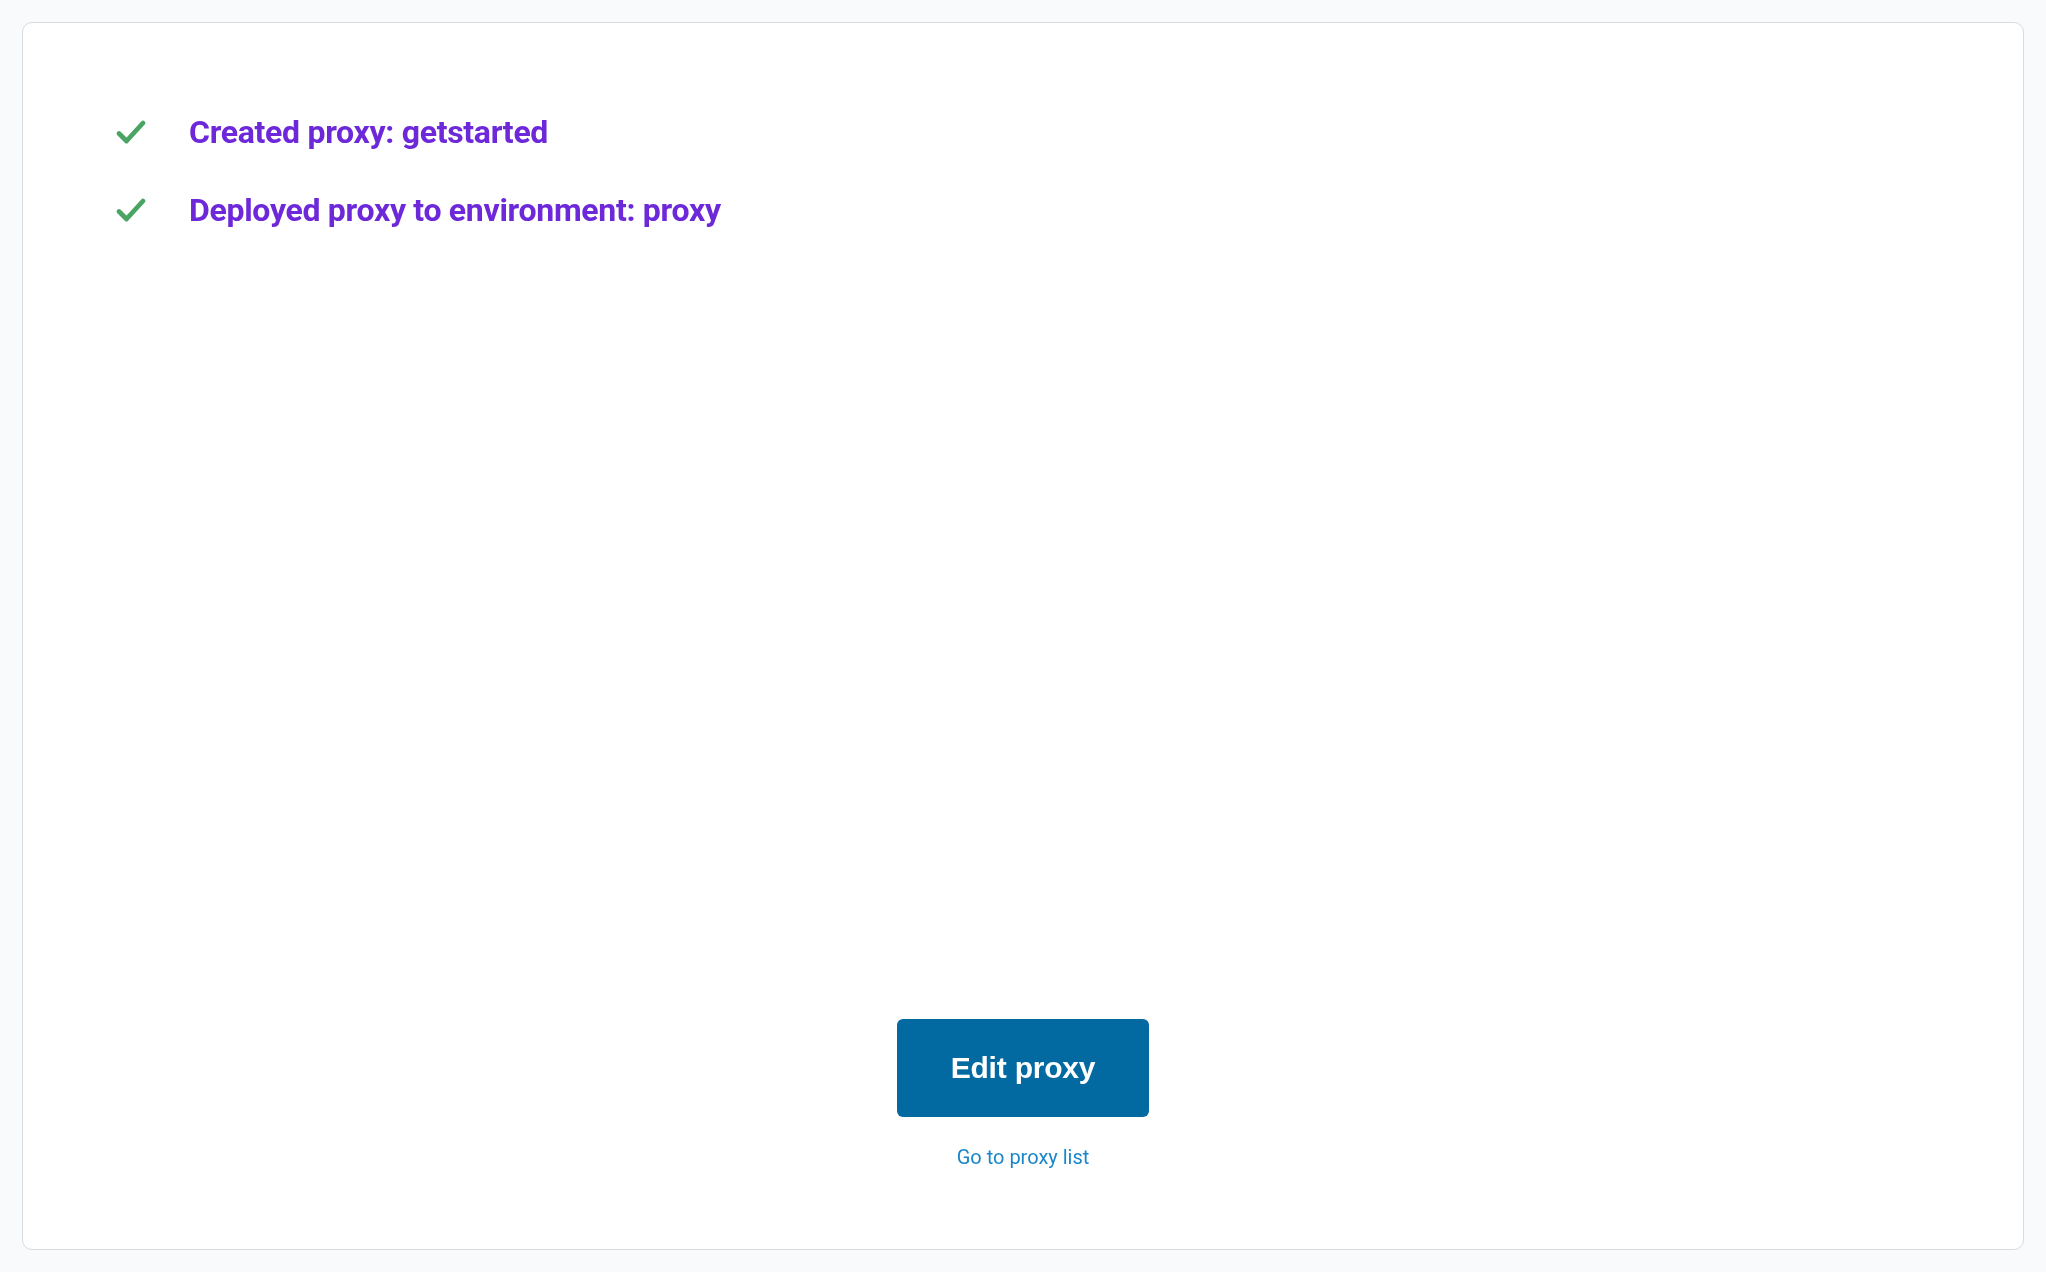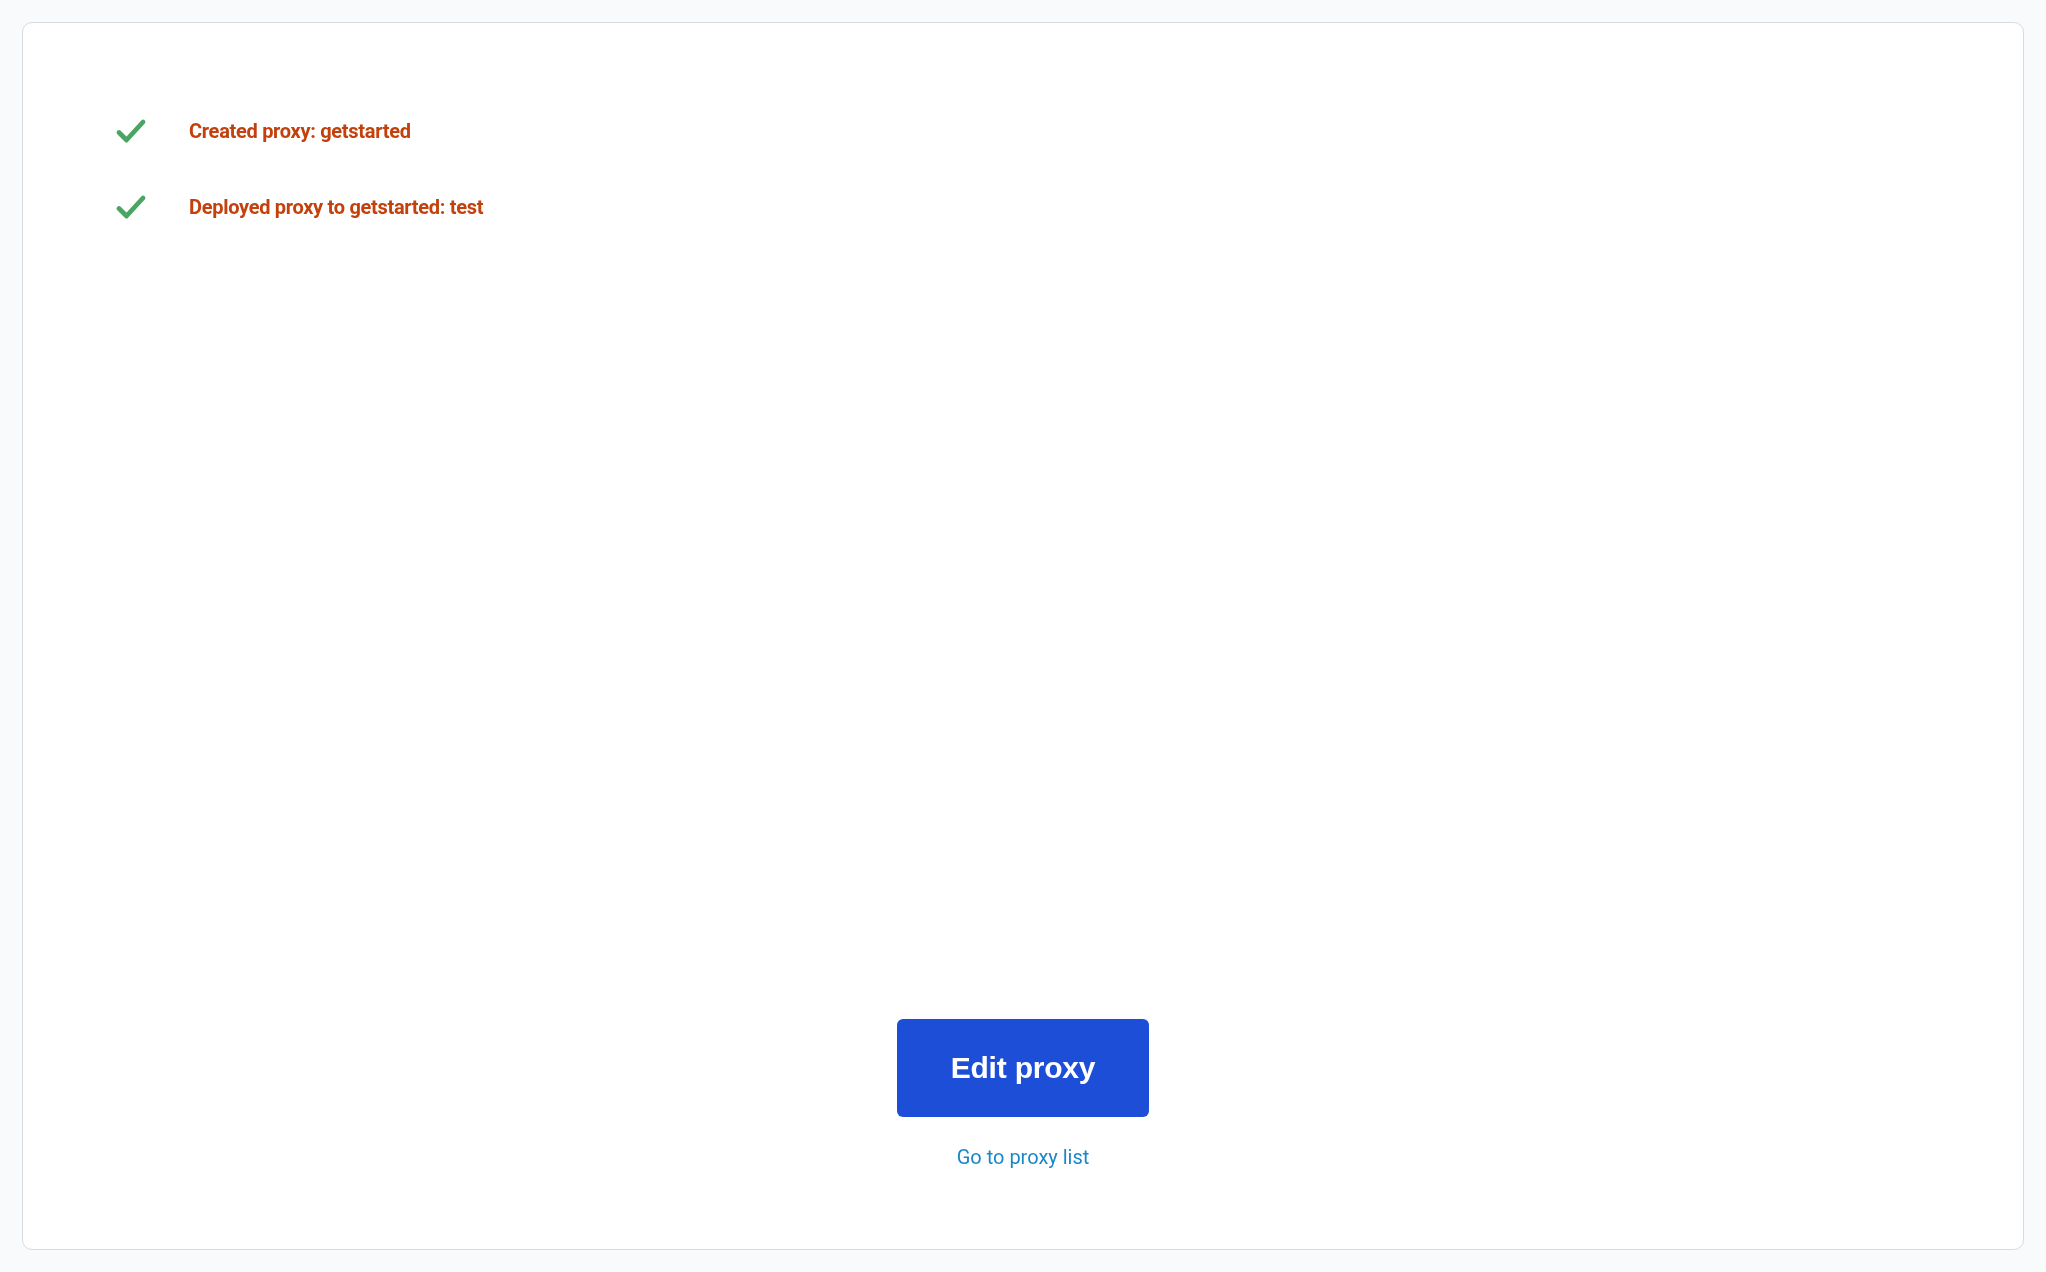--- a/index.html
+++ b/index.html
@@ -45,37 +45,37 @@
     .check-icon svg {
       width: 36px;
       height: 36px;
       stroke: #4aa564;
       stroke-width: 3.2;
       fill: none;
       stroke-linecap: round;
       stroke-linejoin: round;
     }
     .status-text {
-      font-size: 20px;
+      font-size: 32px;
       font-weight: 700;
-      color: #c2410c;
+      color: #6d28d9;
       letter-spacing: -0.3px;
     }
     .spacer {
       flex: 1;
     }
     .actions {
       display: flex;
       flex-direction: column;
       align-items: center;
       gap: 28px;
       padding-bottom: 20px;
     }
     .primary-button {
-      background-color: #1d4ed8;
+      background-color: #0369a1;
       color: #ffffff;
       border: none;
       border-radius: 6px;
       font-size: 30px;
       font-weight: 600;
       padding: 32px 54px;
       cursor: pointer;
       letter-spacing: -0.2px;
     }
     .link {
@@ -98,21 +98,21 @@
           </svg>
       </span>
       <span class="status-text">Created proxy: getstarted</span>
     </div>
     <div class="status-row">
       <span class="check-icon">
         <svg viewBox="0 0 24 24">
             <polyline points="4 13 9 18 20 6"></polyline>
           </svg>
       </span>
-      <span class="status-text">Deployed proxy to getstarted: test</span>
+      <span class="status-text">Deployed proxy to environment: proxy</span>
     </div>
   </div>
 
   <div class="spacer"></div>
 
   <div class="actions">
     <button class="primary-button">Edit proxy</button>
     <a class="link">Go to proxy list</a>
   </div>
 </div>

